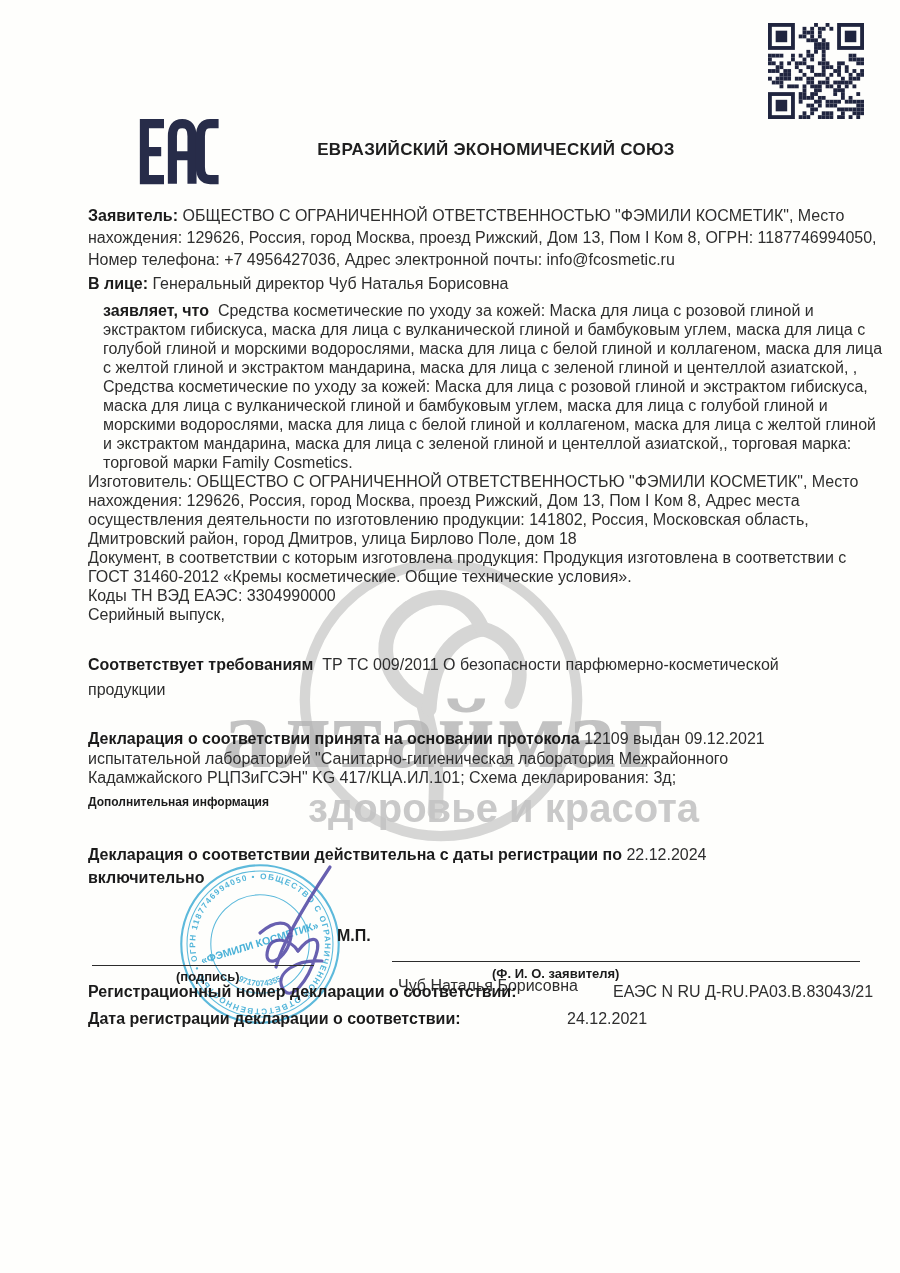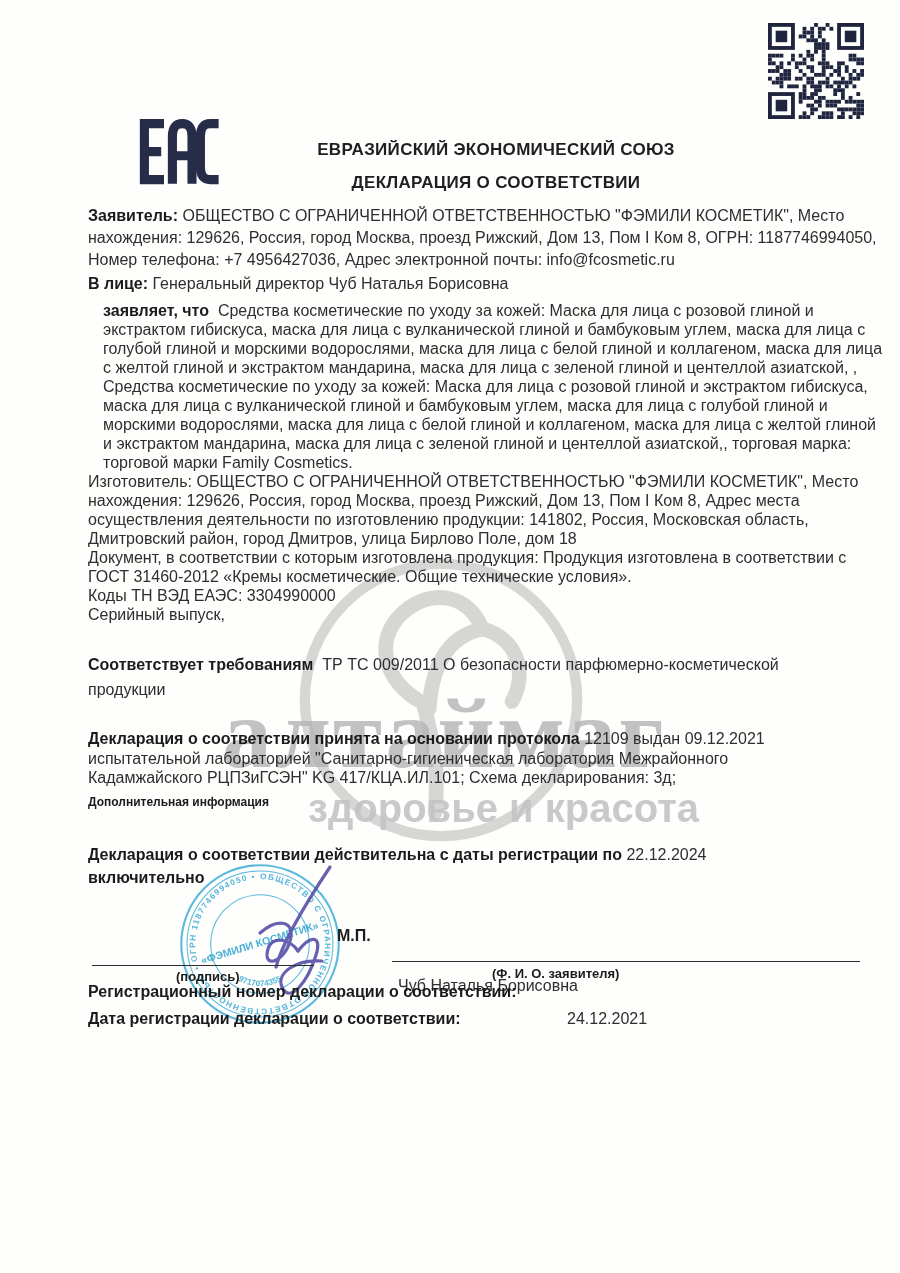--- a/index.html
+++ b/index.html
@@ -303,21 +303,20 @@
           <rect x="16" y="24" width="1" height="1"></rect>
           <rect x="18" y="24" width="1" height="1"></rect>
           <rect x="19" y="24" width="1" height="1"></rect>
           <rect x="21" y="24" width="1" height="1"></rect>
           <rect x="23" y="24" width="1" height="1"></rect>
         </g>
     </svg>
 
     <div class="titles">
       <div class="t1">ЕВРАЗИЙСКИЙ ЭКОНОМИЧЕСКИЙ СОЮЗ</div>
-      <div class="t2">ДЕКЛАРАЦИЯ О СООТВЕТСТВИИ</div>
     </div>
 
     <div class="content-a">
       <p class="lh22"><b>Заявитель:</b> <span>ОБЩЕСТВО С ОГРАНИЧЕННОЙ ОТВЕТСТВЕННОСТЬЮ "ФЭМИЛИ КОСМЕТИК", Место нахождения: 129626, Россия, город Москва, проезд Рижский, Дом 13, Пом I Ком 8, ОГРН: 1187746994050, Номер телефона: +7 4956427036, Адрес электронной почты: info@fcosmetic.ru</span></p>
       <p class="lh22 mt2"><b>В лице:</b> <span>Генеральный директор Чуб Наталья Борисовна</span></p>
       <p class="lh19 mt6"><b>заявляет, что</b>&nbsp; <span>Средства косметические по уходу за кожей: Маска для лица с розовой глиной и экстрактом гибискуса, маска для лица с вулканической глиной и бамбуковым углем, маска для лица с голубой глиной и морскими водорослями, маска для лица с белой глиной и коллагеном, маска для лица с желтой глиной и экстрактом мандарина, маска для лица с зеленой глиной и центеллой азиатской, , Средства косметические по уходу за кожей: Маска для лица с розовой глиной и экстрактом гибискуса, маска для лица с вулканической глиной и бамбуковым углем, маска для лица с голубой глиной и морскими водорослями, маска для лица с белой глиной и коллагеном, маска для лица с желтой глиной и экстрактом мандарина, маска для лица с зеленой глиной и центеллой азиатской,, торговая марка: торговой марки Family Cosmetics.</span></p>
       <p class="lh19">Изготовитель: ОБЩЕСТВО С ОГРАНИЧЕННОЙ ОТВЕТСТВЕННОСТЬЮ "ФЭМИЛИ КОСМЕТИК", Место нахождения: 129626, Россия, город Москва, проезд Рижский, Дом 13, Пом I Ком 8, Адрес места осуществления деятельности по изготовлению продукции: 141802, Россия, Московская область, Дмитровский район, город Дмитров, улица Бирлово Поле, дом 18</p>
       <p class="lh19">Документ, в соответствии с которым изготовлена продукция: Продукция изготовлена в соответствии с ГОСТ 31460-2012 «Кремы косметические. Общие технические условия».</p>
       <p class="lh19">Коды ТН ВЭД ЕАЭС: 3304990000</p>
       <p class="lh19">Серийный выпуск,</p>
@@ -356,19 +355,20 @@
 
     <div class="abs mp">М.П.</div>
     <div class="abs sig-line-left"></div>
     <div class="abs sign-caption">(подпись)</div>
     <div class="abs signer-name">Чуб Наталья Борисовна</div>
     <div class="abs sig-line-right"></div>
     <div class="abs fio-caption">(Ф. И. О. заявителя)</div>
 
     <div class="abs reg-row reg-number">
       <span class="rlabel">Регистрационный номер декларации о соответствии:</span>
+      <span class="rvalue">ЕАЭС N RU Д-RU.РА03.В.83043/21</span>
     </div>
     <div class="abs reg-row reg-date">
       <span class="rlabel">Дата регистрации декларации о соответствии:</span>
       <span class="rvalue">24.12.2021</span>
     </div>
   </div>
 </div>
 
 </body></html>

